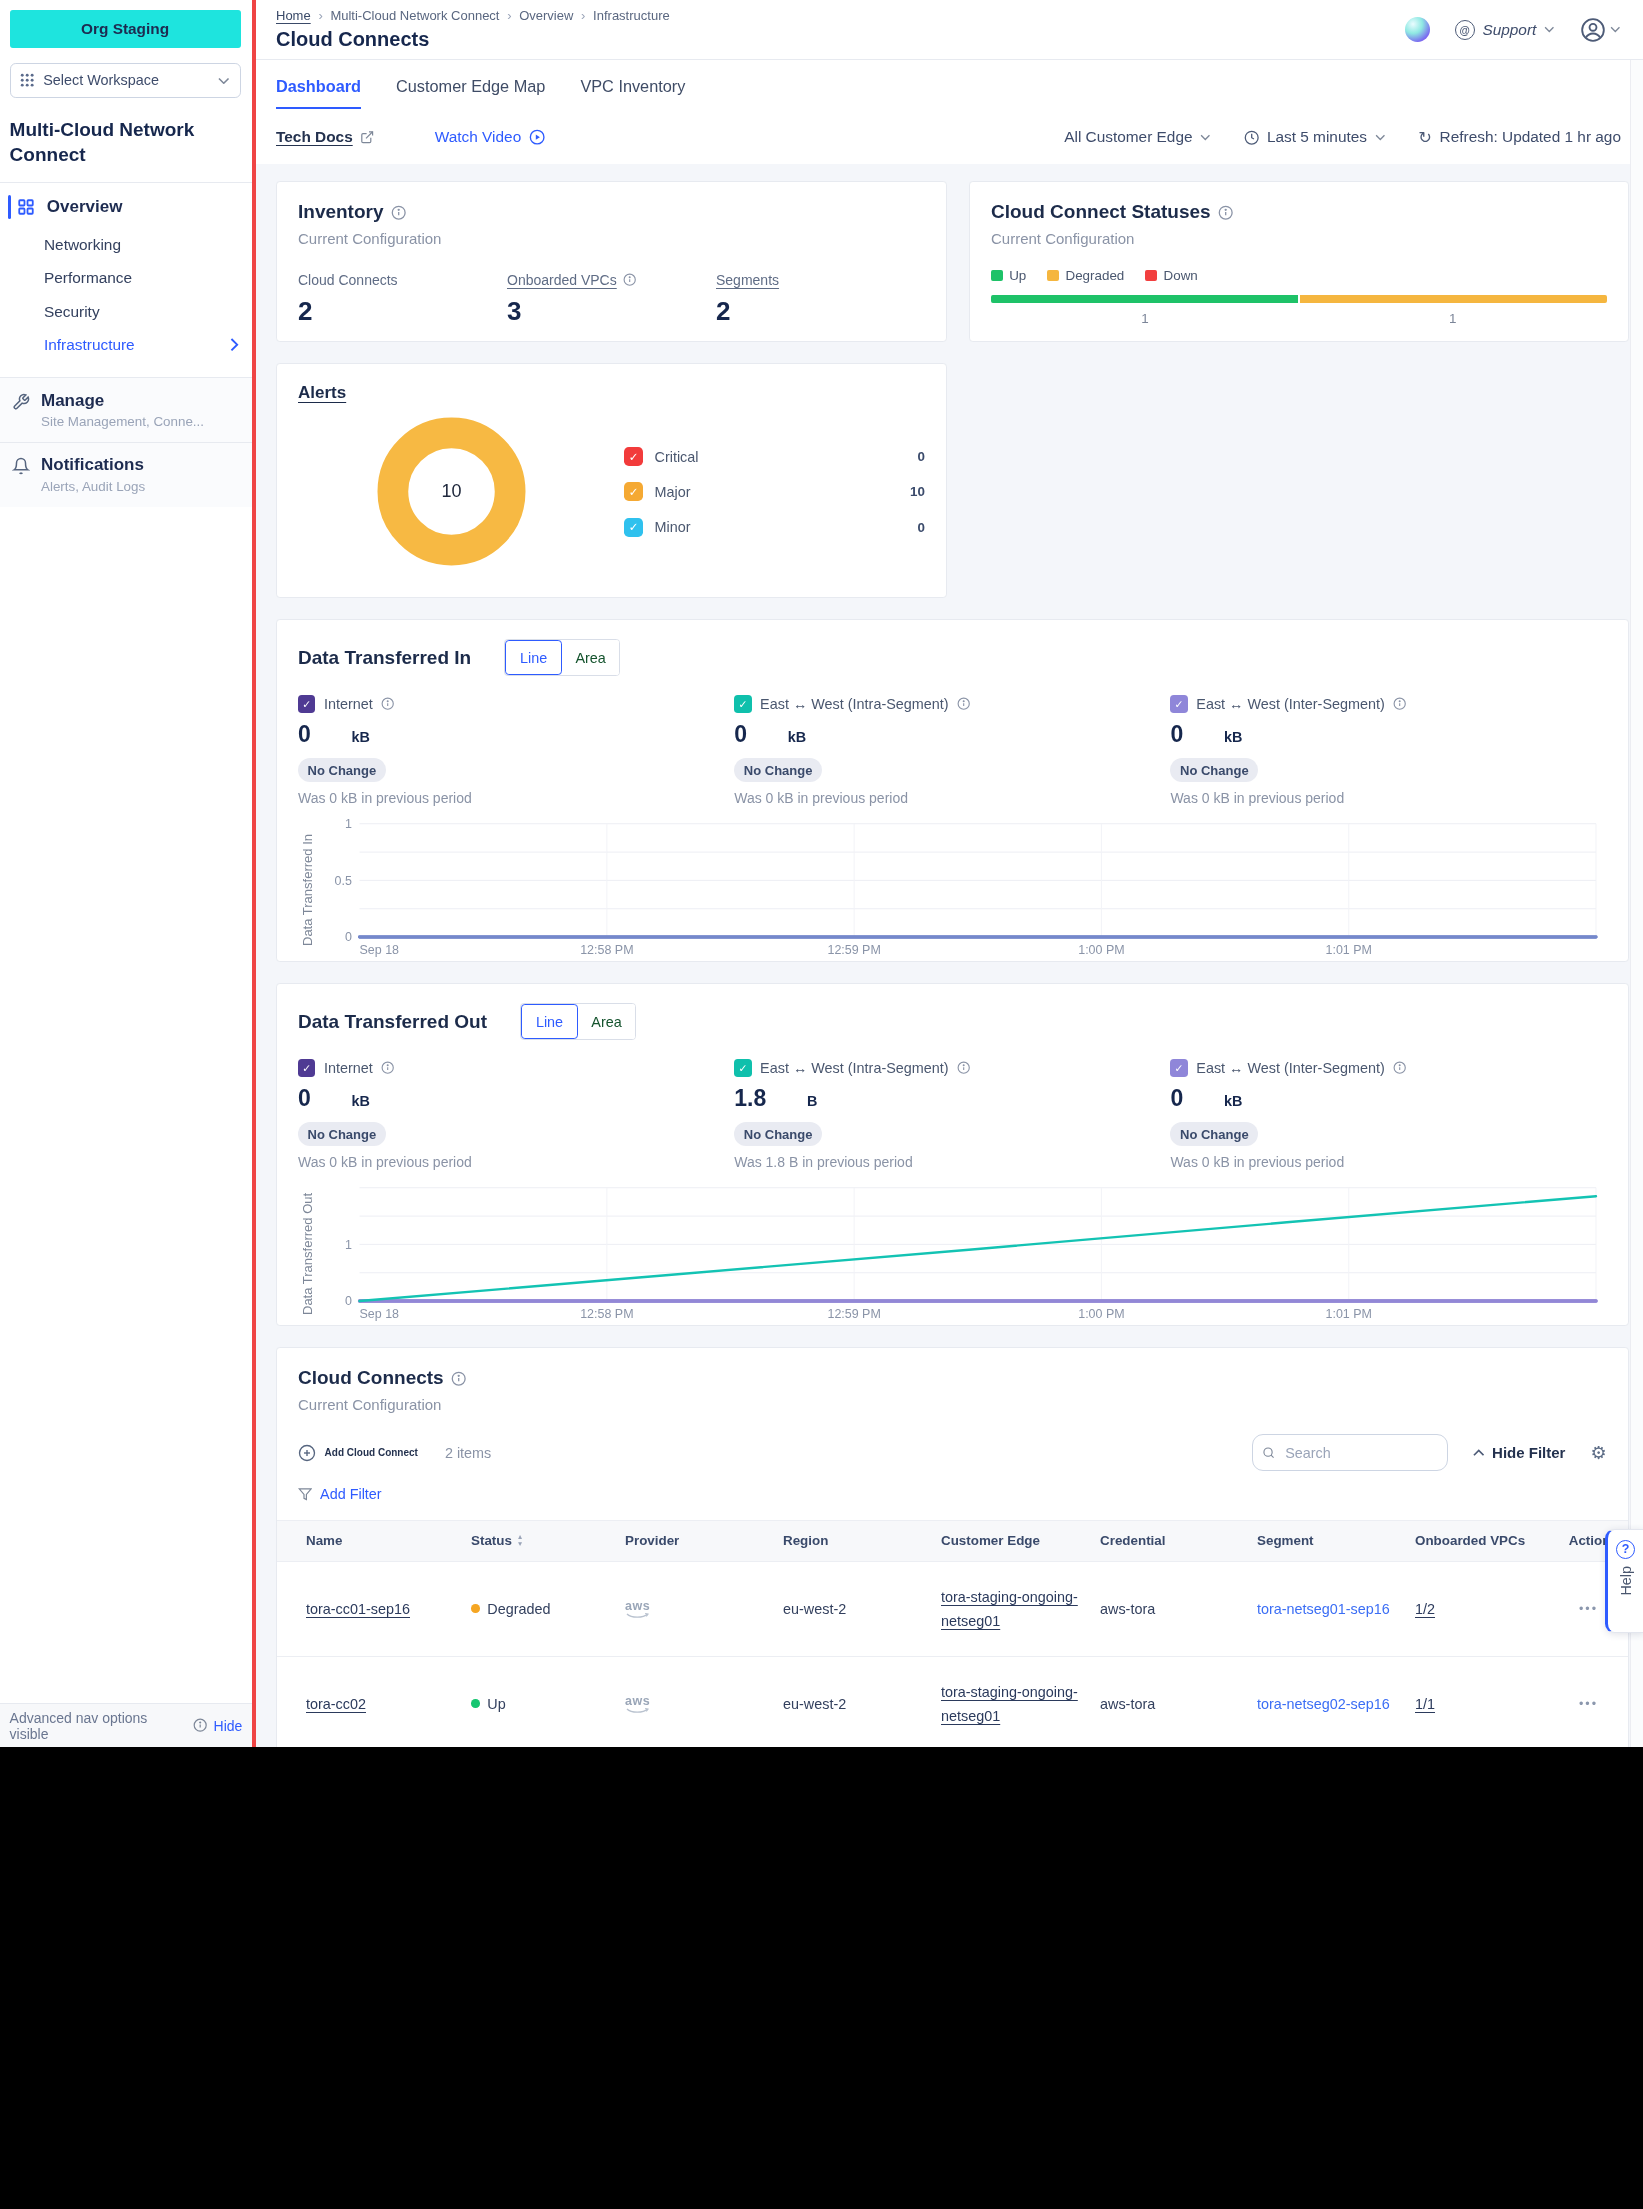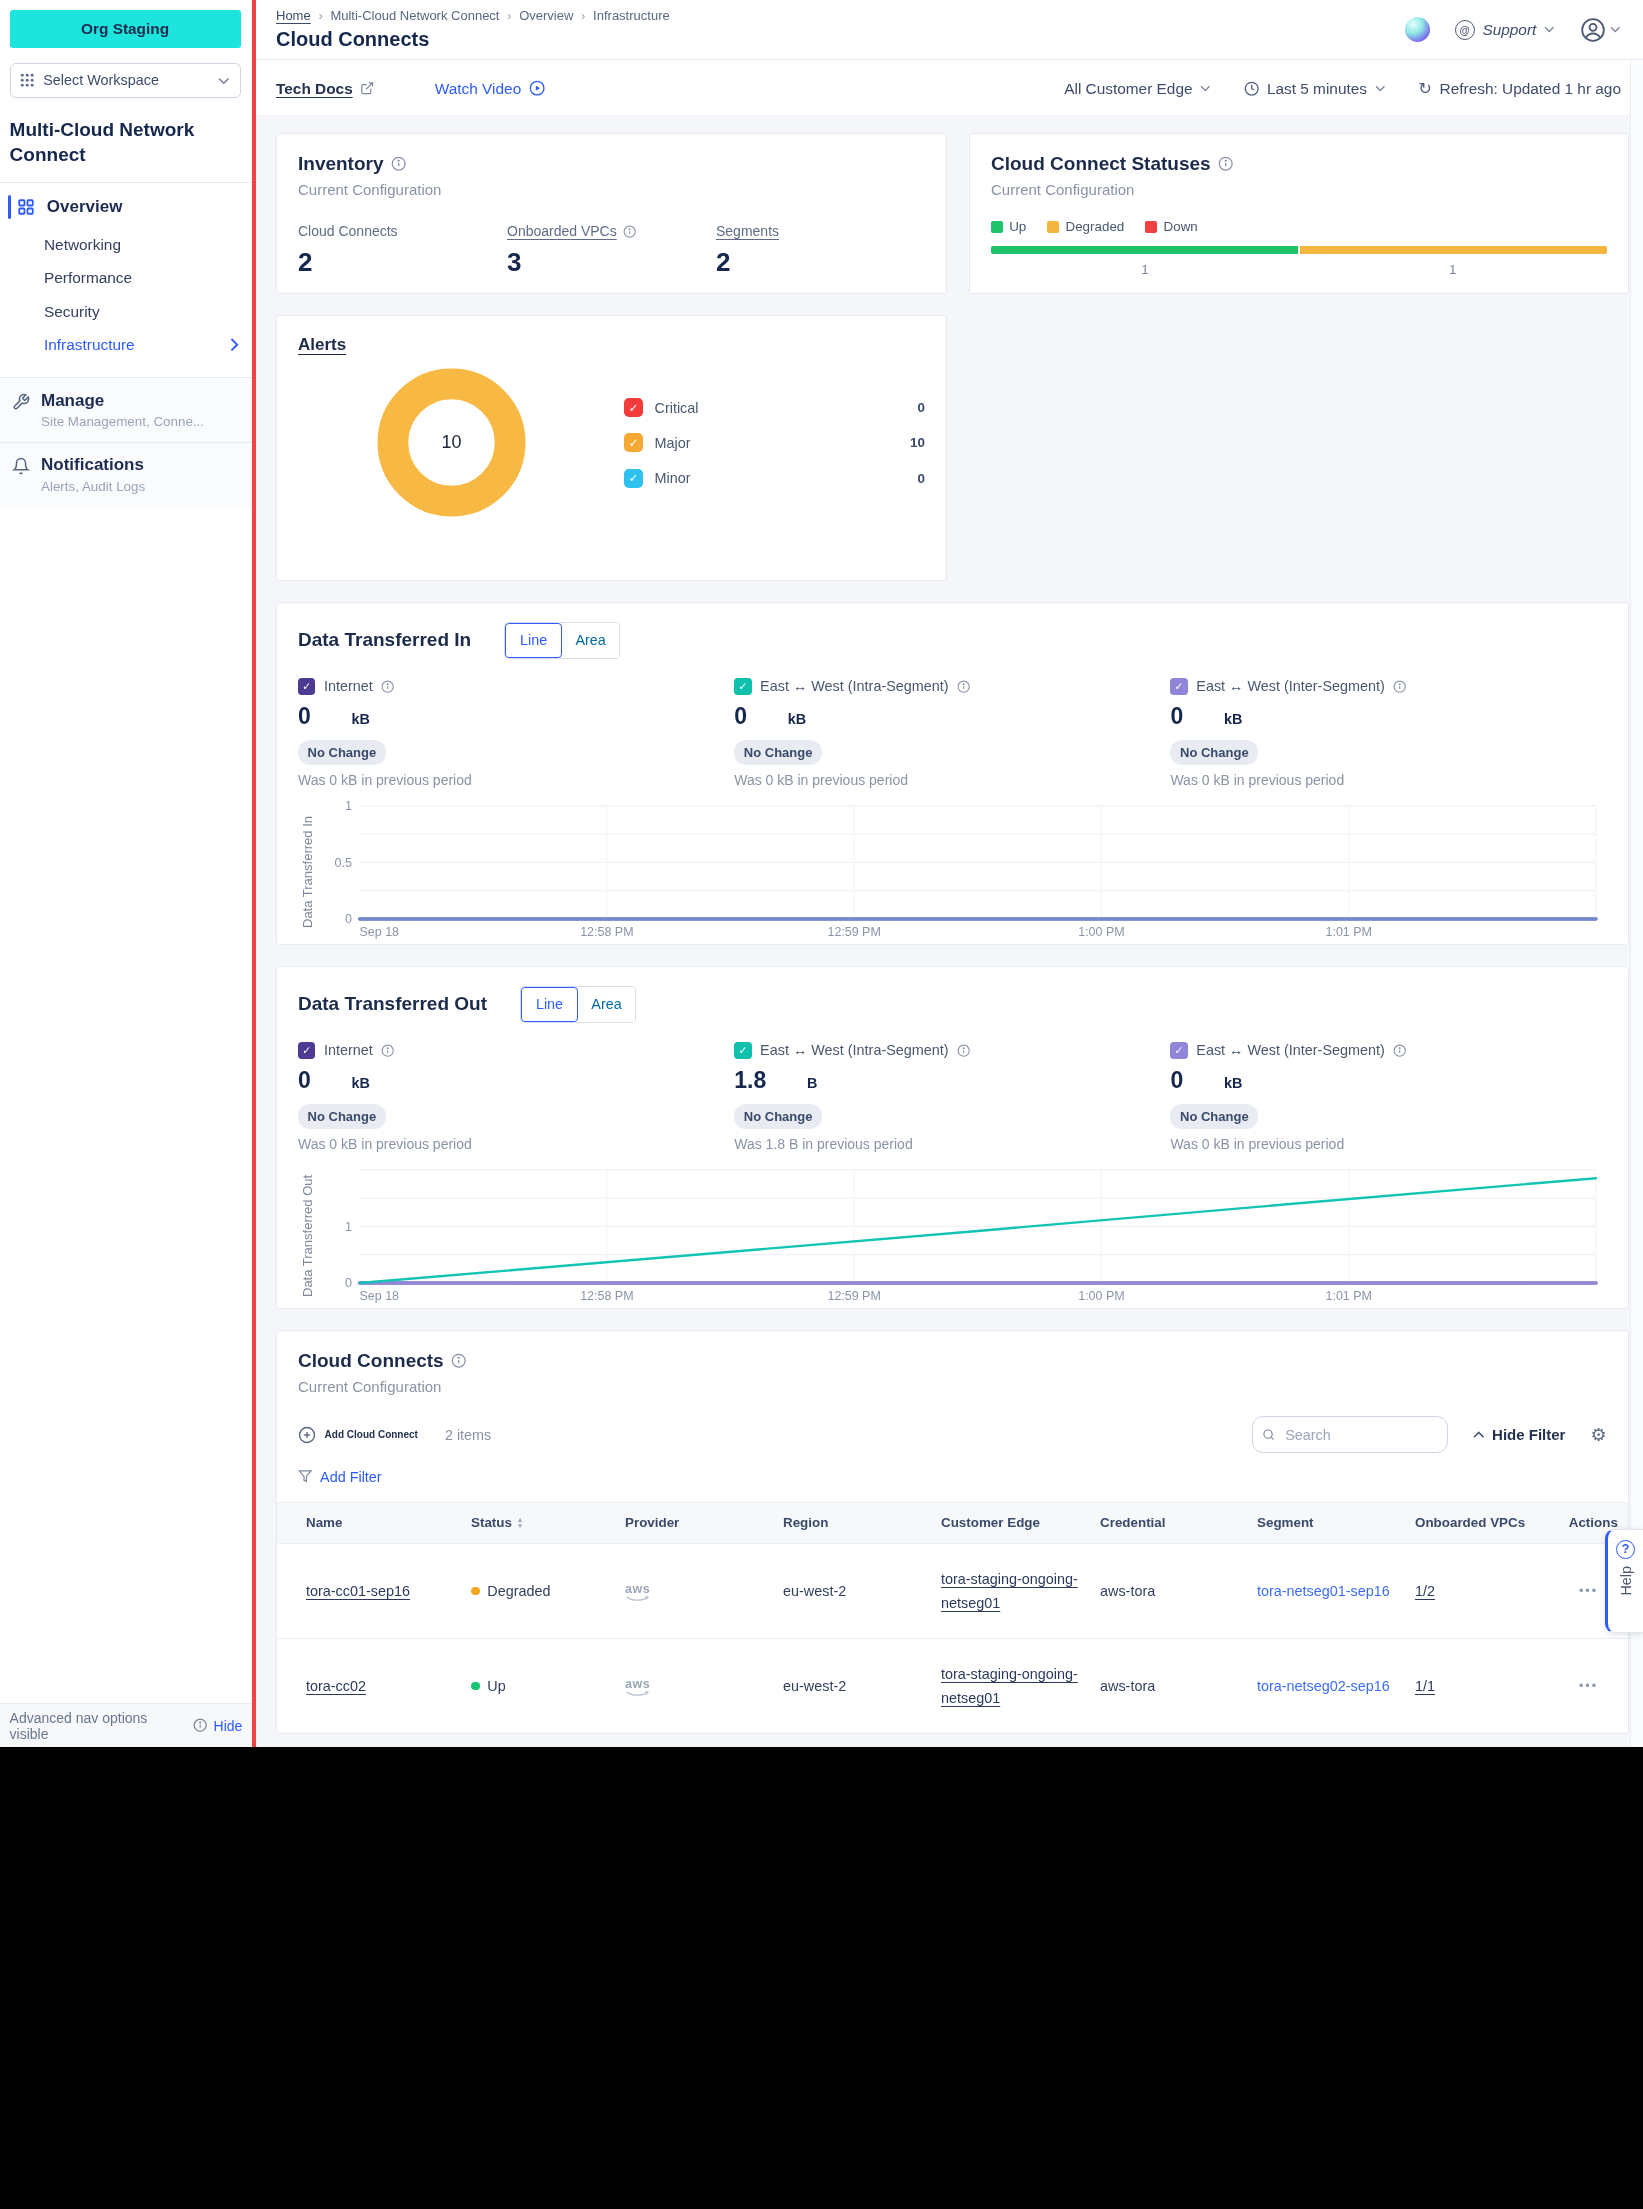--- a/index.html
+++ b/index.html
@@ -84,21 +84,21 @@
   .chk{width:19px;height:19px;border-radius:4.8px;display:flex;align-items:center;justify-content:center;color:#fff;font-size:11.5px;font-weight:bold;}
   .chk.sm{width:17.3px;height:17.3px;border-radius:3.8px;font-size:10.6px;}
   .chk.red{background:#f23b3b;} .chk.amber{background:#f5a933;} .chk.cyan{background:#2fc1ee;}
   .chk.purple{background:#4f3a93;} .chk.teal{background:#0fc0ac;} .chk.lilac{background:#8f86d9;}
   .al-row .al-label{font-size:14.4px;color:#4a576f;}
   .al-row .al-count{margin-left:auto;font-size:13.4px;font-weight:bold;color:#3a4a6b;}
   
   .card.chartcard{height:343px;}
   .chart-head{display:flex;align-items:center;gap:33px;}
   .toggle{display:flex;border:1px solid #d9dee8;border-radius:3.8px;overflow:hidden;}
-  .toggle .tg{width:57px;height:35px;display:flex;align-items:center;justify-content:center;font-size:14.4px;color:#0369a1;cursor:pointer;background:#fff;box-sizing:border-box;}
+  .toggle .tg{width:57px;height:35px;display:flex;align-items:center;justify-content:center;font-size:14.4px;color:#14532d;cursor:pointer;background:#fff;box-sizing:border-box;}
   .toggle .tg.active{color:#2e5bff;border:1.4px solid #2e5bff;border-radius:3.8px;}
   .metrics{display:flex;margin-top:19px;}
   .metric{width:438px;}
   .metric .mlabel{display:flex;align-items:center;gap:8.6px;font-size:14.4px;color:#4a576f;}
   .metric .mval{margin-top:8.6px;display:flex;align-items:baseline;gap:4.8px;}
   .metric .mval .num{font-size:23px;font-weight:bold;color:#16274d;}
   .metric .mval .unit{font-size:14.4px;font-weight:bold;color:#16274d;margin-left:36px;}
   .badge{display:inline-block;margin-top:9.6px;background:#e9ebf2;color:#3a4a6b;font-size:13px;font-weight:bold;padding:4.8px 9.6px;border-radius:12px;}
   .metric .mnote{margin-top:7.7px;font-size:14px;color:#8a93a6;}
   .chart-row{display:flex;margin-top:11.5px;align-items:stretch;}
@@ -275,20 +275,25 @@
               <path d="M5.5 19a7.5 7.5 0 0 1 13 0"></path>
             </svg>
           <svg width="10.6" height="6.7" viewBox="0 0 12 8">
               <polyline points="1,1.5 6,6.5 11,1.5" fill="none" stroke="#7d8798" stroke-width="1.6"></polyline>
             </svg>
         </div>
       </div>
     </div>
 
     <div class="subheader">
+      <div class="tabs">
+        <div class="tab active">Dashboard</div>
+        <div class="tab">Customer Edge Map</div>
+        <div class="tab">VPC Inventory</div>
+      </div>
       <div class="links-row">
         <div class="techdocs">
           <span class="lbl">Tech Docs</span>
           <svg width="14.4" height="14.4" viewBox="0 0 24 24" fill="none" stroke="#7d8798" stroke-width="2">
               <path d="M18 13v6a2 2 0 0 1-2 2H5a2 2 0 0 1-2-2V8a2 2 0 0 1 2-2h6"></path>
               <polyline points="15 3 21 3 21 9"></polyline>
               <line x1="10" y1="14" x2="21" y2="3"></line>
             </svg>
         </div>
         <div class="watchvideo">

